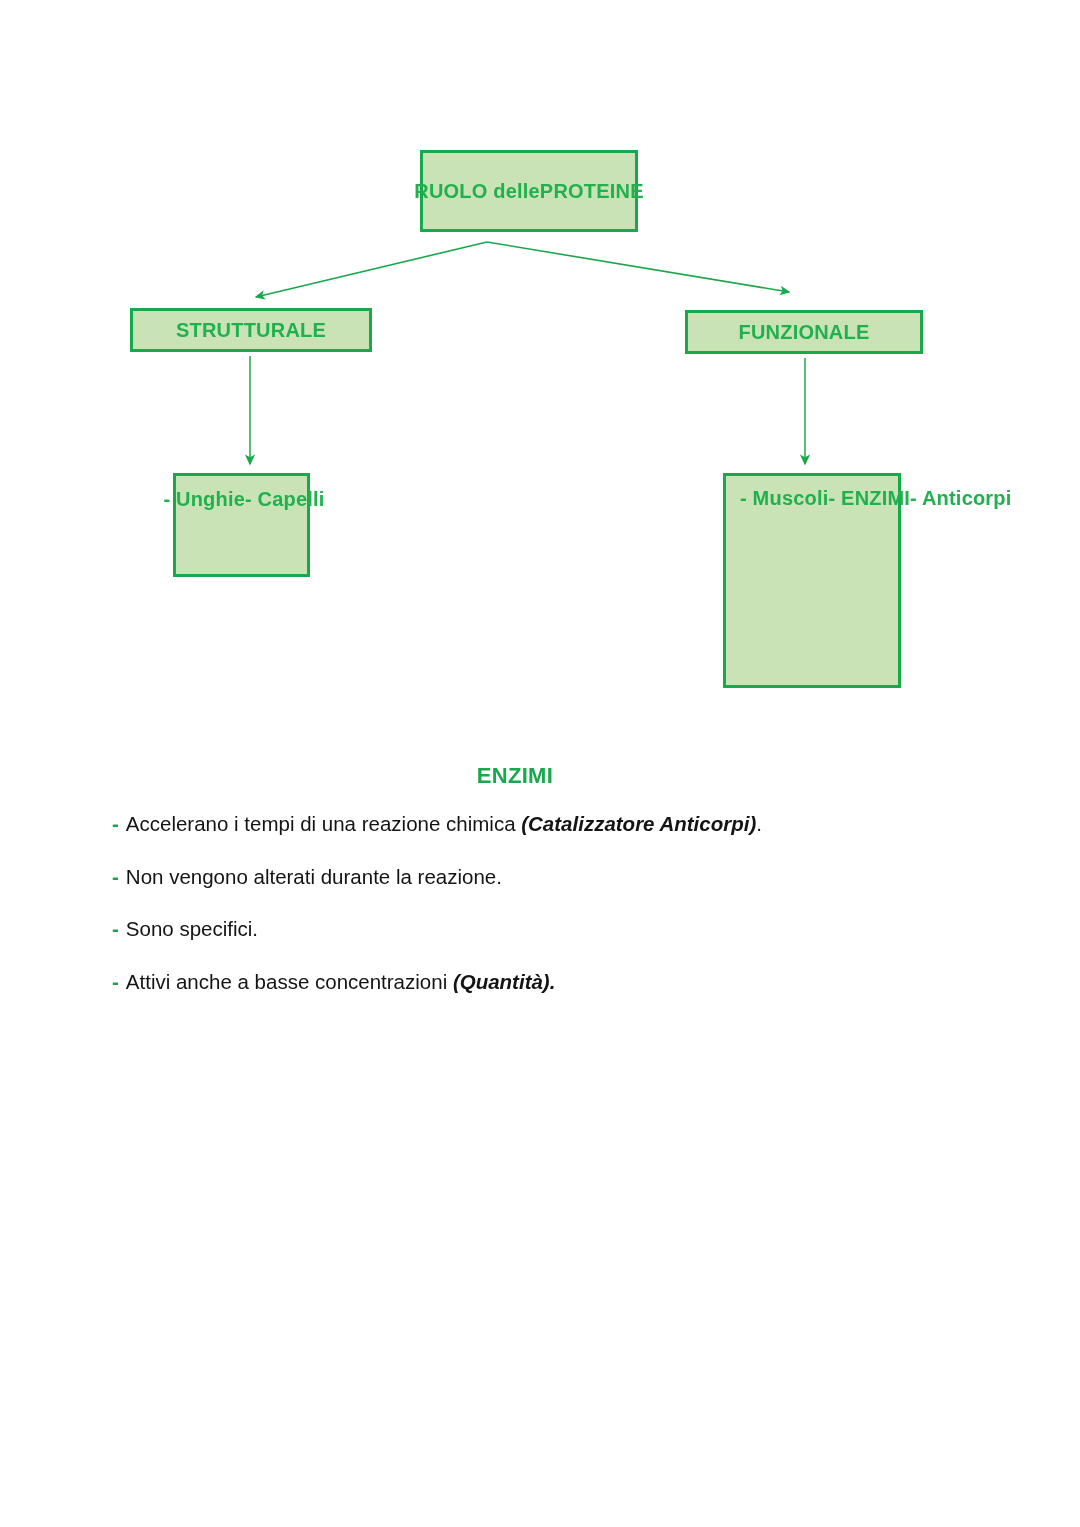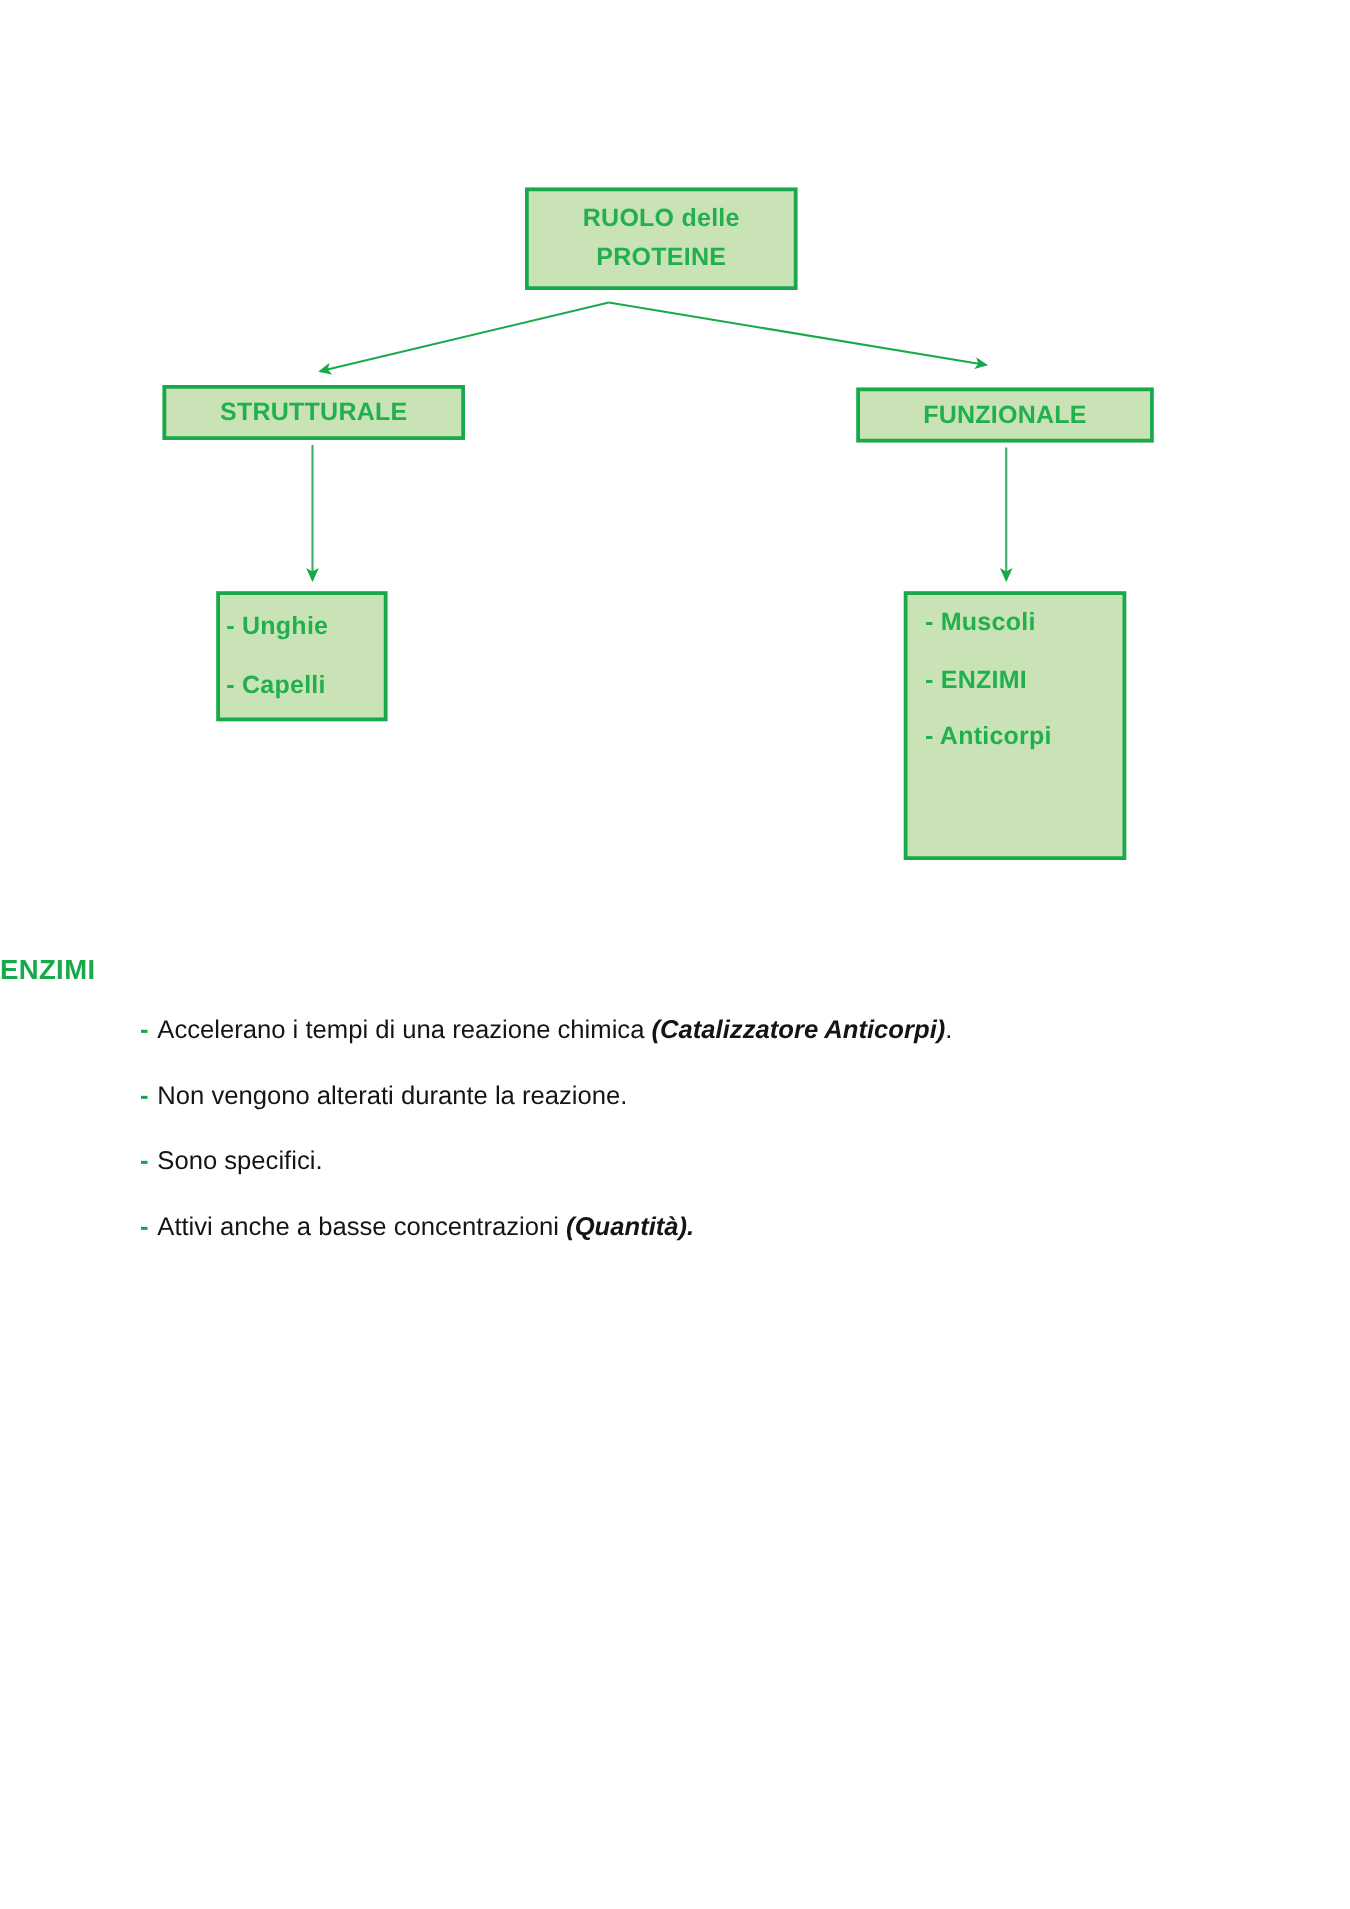--- a/index.html
+++ b/index.html
@@ -34,21 +34,20 @@
 
   
   .node {
     position: absolute;
     box-sizing: border-box;
     background: #c9e3b6;
     border: 3px solid #17a94c;
     color: #21b04e;
     font-weight: bold;
     display: flex;
-    flex-direction: column;
     justify-content: center;
     letter-spacing: 0.2px;
   }
   .node.center {
     align-items: center;
     text-align: center;
   }
   .node .line {
     line-height: 1.55;
     white-space: nowrap;
@@ -95,20 +94,21 @@
     justify-content: flex-start;
   }
   #node-funzionale-list .line { line-height: 2.28; }
 
   
   #enzimi-title {
     position: absolute;
     left: 0;
     top: 763px;
     width: 1030px;
+    text-align: center;
     color: #18a94c;
     font-weight: bold;
     font-size: 22px;
     letter-spacing: 0.3px;
   }
 
   #enzimi-list {
     position: absolute;
     left: 112px;
     top: 812px;

